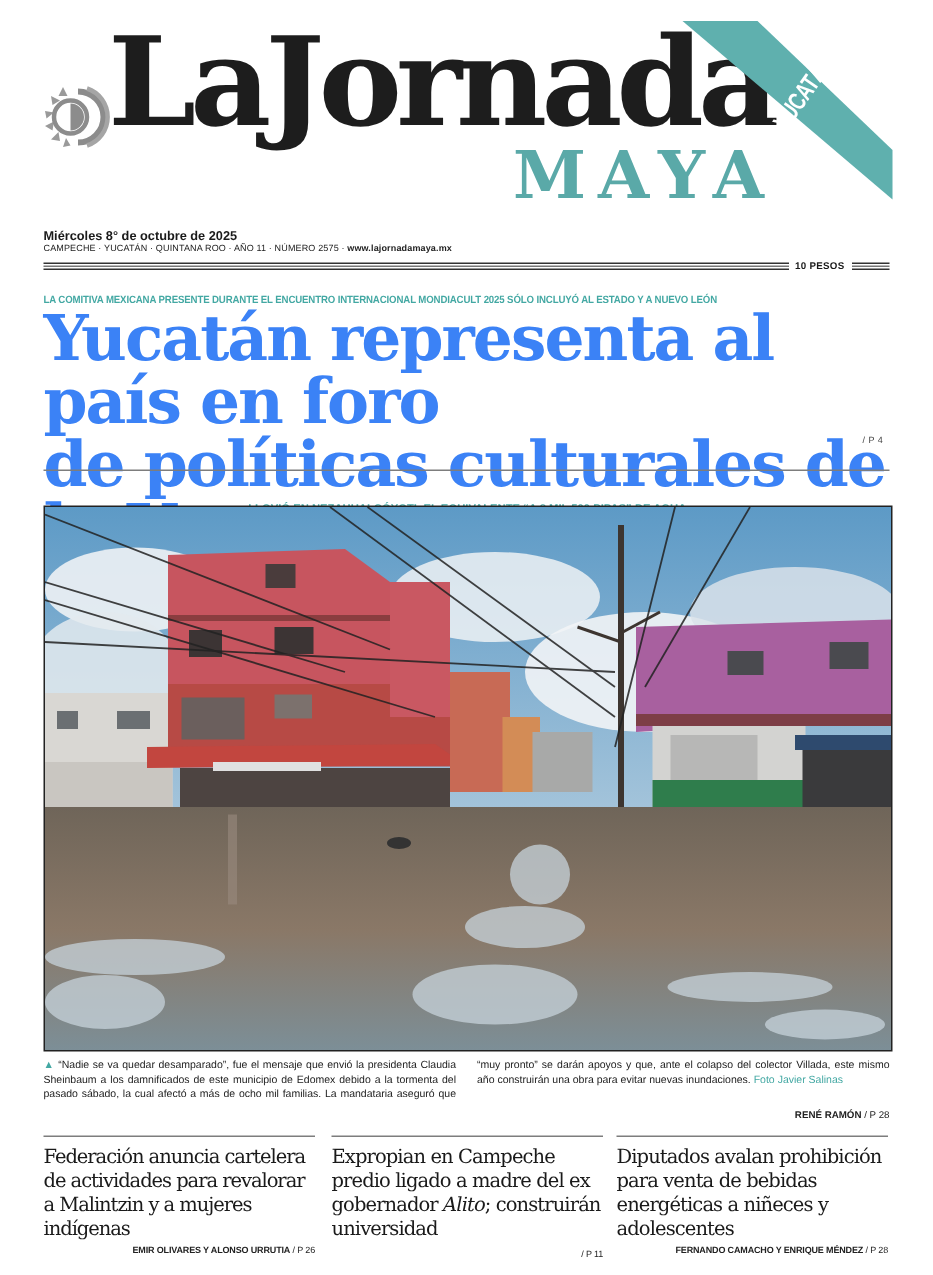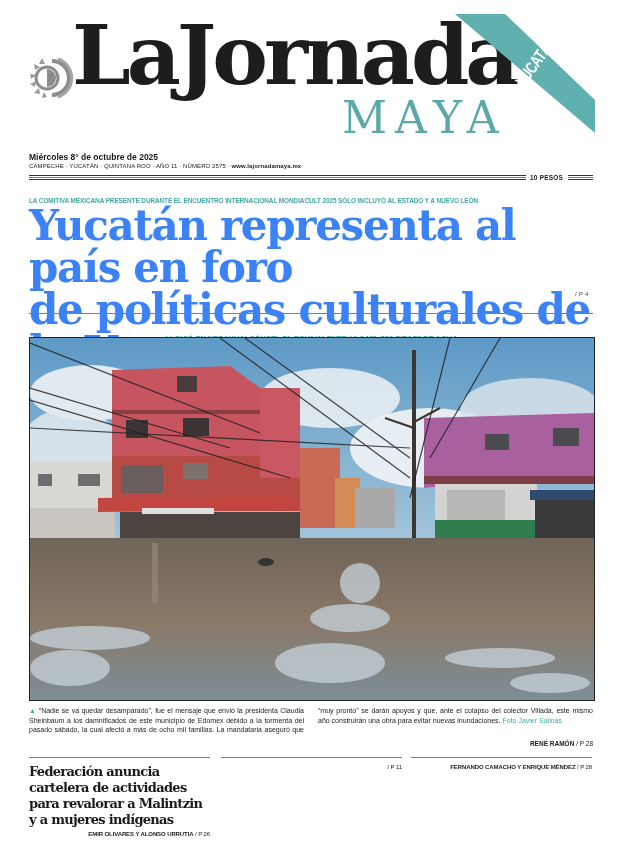--- a/index.html
+++ b/index.html
@@ -6,21 +6,21 @@
   html, body { width: 622px; height: 850px; background: #ffffff; overflow: hidden; }
   body { position: relative; font-family: "Liberation Sans", sans-serif; color: #1a1a1a; }
 
   .abs { position: absolute; }
 
   
   .logo-sun { left: 28px; top: 55px; width: 46px; height: 46px; }
   .logo-word { left: 72px; top: 14px; font-family: "DejaVu Serif", serif; font-weight: bold;
     font-size: 82px; letter-spacing: -4px; color: #1d1d1d; line-height: 1; transform: scaleX(1.02); transform-origin: left top; }
   .logo-maya { left: 342px; top: 96px; font-family: "DejaVu Serif", serif; font-size: 44px;
-    letter-spacing: 8px; color: #5aa9a8; line-height: 1; font-weight: normal; }
+    letter-spacing: 8px; color: #5aa9a8; line-height: 1; font-weight: bold; }
   .ribbon { left: 0; top: 0; width: 622px; height: 150px; pointer-events: none; }
   .ribbon-text { left: 497px; top: 52px; color: #fff; font-weight: bold; font-size: 17px;
     transform: rotate(-55deg); transform-origin: center; letter-spacing: -0.5px; font-family: "Liberation Sans", sans-serif; transform: rotate(-55deg) scaleX(0.72); }
 
   .date { left: 29px; top: 152px; font-size: 8.5px; font-weight: bold; }
   .edition { left: 29px; top: 163px; font-size: 6px; letter-spacing: 0.1px; color: #222; }
   .edition b { font-weight: bold; }
 
   .rule-multi { height: 5px; border-top: 1px solid #333; border-bottom: 1.5px solid #333; }
   .rule-multi::after { content:""; display:block; margin-top: 1px; border-top: 1px solid #777; }
@@ -42,21 +42,21 @@
   .caption { left: 29px; top: 706px; width: 564px; font-size: 7px; line-height: 9.5px; color: #222;
     column-count: 2; column-gap: 14px; text-align: justify; }
   .caption .tri { color: #43a8a3; }
   .caption .credit { color: #43a8a3; }
   .byline-photo { left: 470px; top: 740px; width: 123px; text-align: right; font-size: 6.5px; color: #222; }
   .byline-photo b { font-weight: bold; }
 
   .col { width: 181px; }
   .col .top-rule { height: 1px; background: #7d7d7d; margin-bottom: 6px; }
   .col h2 { font-family: "DejaVu Serif", serif; font-size: 13px; line-height: 16px; letter-spacing: -0.6px; color: #1a1a1a; font-weight: normal; }
-  .col h2.bold { font-weight: bold; letter-spacing: -0.7px; }
+  .col h2.bold { font-weight: normal; letter-spacing: -0.7px; }
   .col .by { text-align: right; font-size: 6px; color: #222; margin-top: 3px; white-space: nowrap; letter-spacing: -0.1px; }
   .col .by b { font-weight: bold; }
 </style>
 </head>
 <body>
 
 <svg class="abs logo-sun" viewBox="0 0 46 46">
   <g fill="#9a9a9a">
     <polygon points="14,3 17,9 11,9"></polygon>
     <polygon points="6,9 12,12 7,15"></polygon>
@@ -190,19 +190,21 @@
 </div>
 
 <div class="abs col" style="left:29px; top:757px;">
   <div class="top-rule"></div>
   <h2 class="bold">Federación anuncia cartelera de actividades para revalorar a Malintzin y a mujeres indígenas</h2>
   <div class="by"><b>EMIR OLIVARES Y ALONSO URRUTIA</b><span> / P 26</span></div>
 </div>
 
 <div class="abs col" style="left:221px; top:757px;">
   <div class="top-rule"></div>
+  <h2><span>Expropian en Campeche predio ligado a madre del ex gobernador </span><i>Alito</i><span>; construirán universidad</span></h2>
   <div class="by" style="margin-top:6px;"><span>/ P 11</span></div>
 </div>
 
 <div class="abs col" style="left:411px; top:757px;">
   <div class="top-rule"></div>
+  <h2>Diputados avalan prohibición para venta de bebidas energéticas a niñeces y adolescentes</h2>
   <div class="by"><b>FERNANDO CAMACHO Y ENRIQUE MÉNDEZ</b><span> / P 28</span></div>
 </div>
 
 </body></html>

